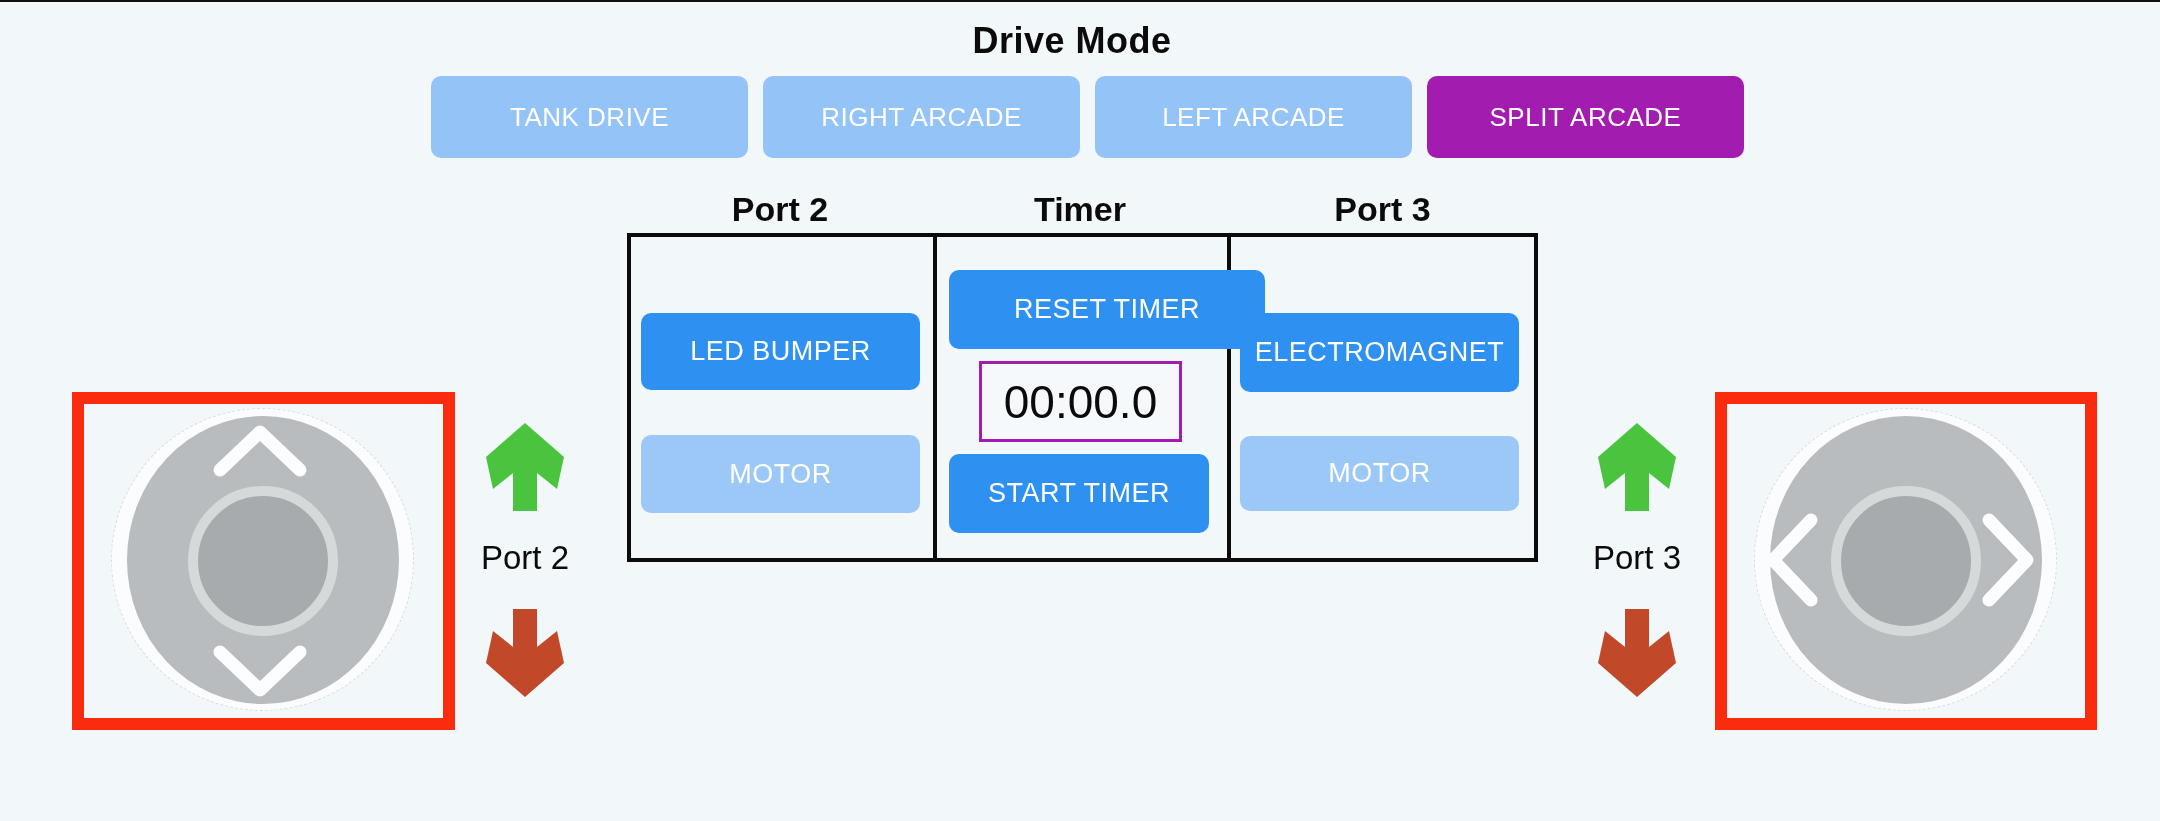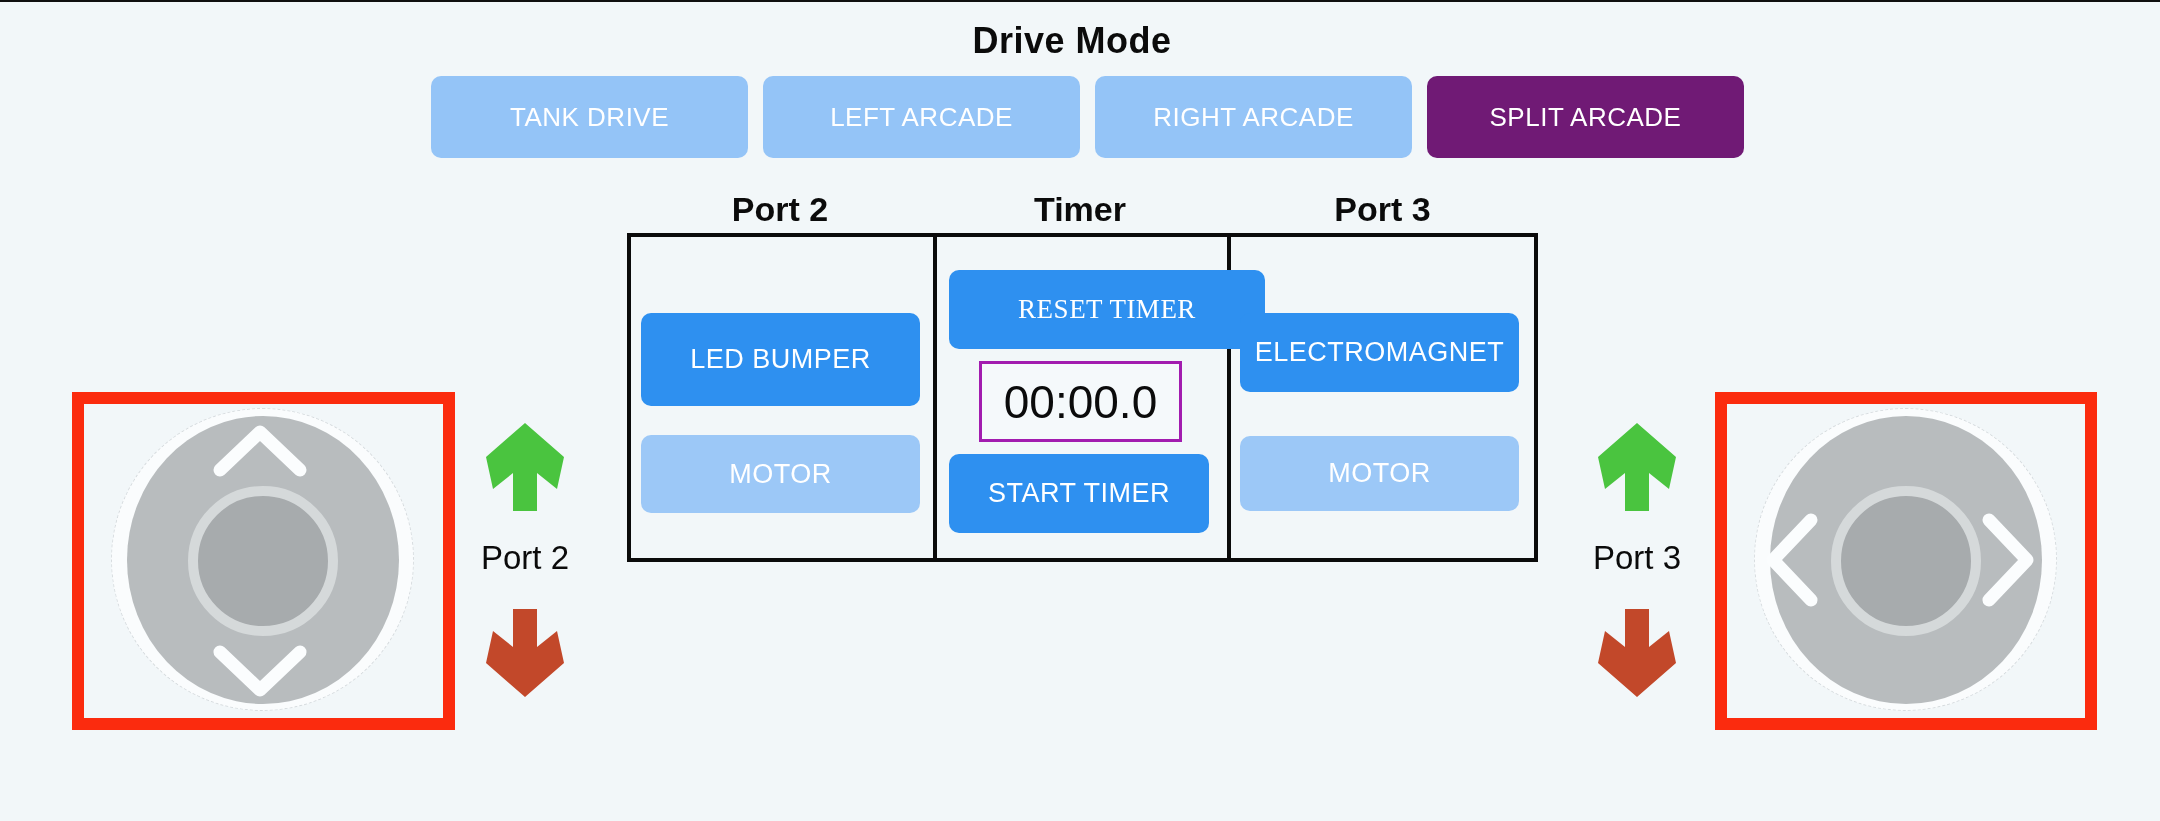--- a/index.html
+++ b/index.html
@@ -29,21 +29,21 @@
     display:flex;gap:15px;
   }
   .drive-btn{
     width:317px;height:82px;
     border:none;border-radius:10px;
     background:#94c4f7;color:#ffffff;
     font-family:"Liberation Sans", sans-serif;
     font-size:26px;letter-spacing:0.5px;
     cursor:pointer;
   }
-  .drive-btn.active{background:#701a75;}
+  .drive-btn.active{background:#a21caf;}
   
   .col-header{
     position:absolute;top:188px;height:42px;line-height:42px;
     text-align:center;font-size:34px;font-weight:bold;color:#0b0b0b;
   }
   .hdr-p2{left:627px;width:306px;}
   .hdr-tm{left:933px;width:294px;}
   .hdr-p3{left:1227px;width:311px;}
   
   .ctl-table{
@@ -54,23 +54,23 @@
   .vdiv.d1{left:302px;}
   .vdiv.d2{left:596px;}
   
   .pbtn{
     position:absolute;border:none;border-radius:10px;
     color:#ffffff;font-family:"Liberation Sans", sans-serif;
     font-size:27px;letter-spacing:0.5px;cursor:pointer;
   }
   .pbtn.primary{background:#2e90f0;}
   .pbtn.secondary{background:#9cc8f7;margin-top:23px;}
-  .btn-led   {left:641px; top:313px;width:279px;height:93px;}
+  .btn-led   {left:641px; top:313px;width:279px;height:77px;}
   .btn-motl  {left:641px; top:412px;width:279px;height:78px;}
-  .btn-reset {left:949px; top:270px;width:316px;height:79px;font-family:Liberation Serif, serif;}
+  .btn-reset {left:949px; top:270px;width:316px;height:79px;}
   .btn-start {left:949px; top:454px;width:260px;height:79px;}
   .btn-elec  {left:1240px;top:313px;width:279px;height:79px;}
   .btn-motr  {left:1240px;top:413px;width:279px;height:75px;}
   .timer-box{
     position:absolute;left:979px;top:361px;width:203px;height:81px;
     border:3px solid #a21caf;box-sizing:border-box;
     display:flex;align-items:center;justify-content:center;
     font-size:46px;color:#0b0b0b;background:#f5f9fb;
   }
   
@@ -113,22 +113,22 @@
 <body>
 
 <div class="page">
 
   <div class="topline"></div>
 
   <div class="title">Drive Mode</div>
 
   <div class="drive-row">
     <button class="drive-btn">TANK DRIVE</button>
+    <button class="drive-btn">RIGHT ARCADE</button>
     <button class="drive-btn">LEFT ARCADE</button>
-    <button class="drive-btn">RIGHT ARCADE</button>
     <button class="drive-btn active">SPLIT ARCADE</button>
   </div>
 
   <div class="col-header hdr-p2">Port 2</div>
   <div class="col-header hdr-tm">Timer</div>
   <div class="col-header hdr-p3">Port 3</div>
 
   <div class="ctl-table">
     <div class="vdiv d1"></div>
     <div class="vdiv d2"></div>

